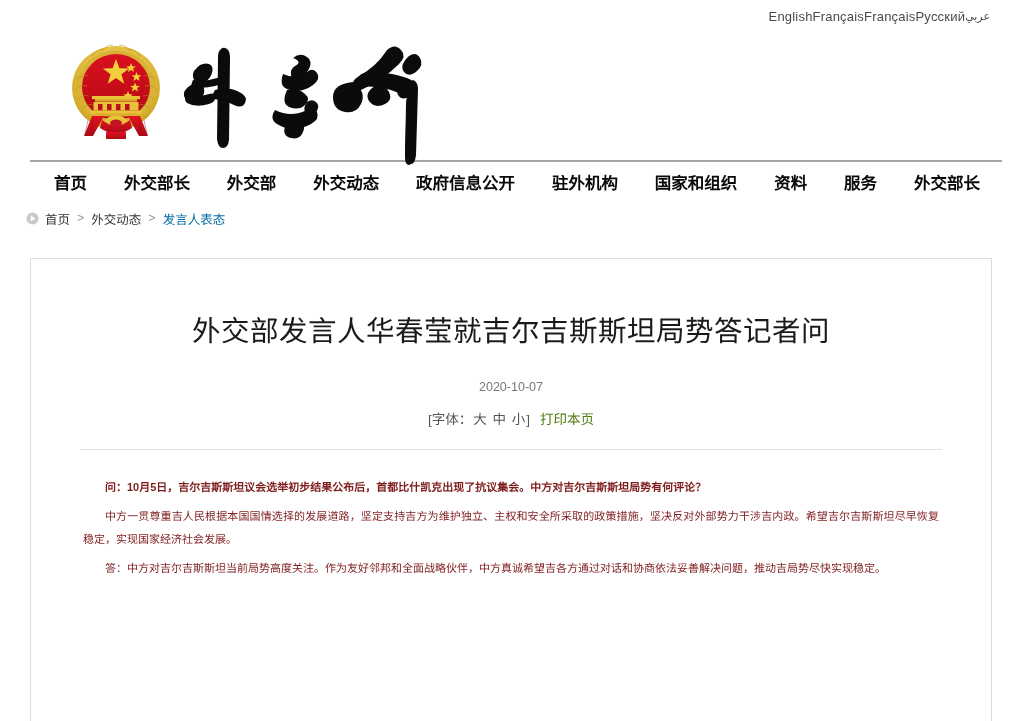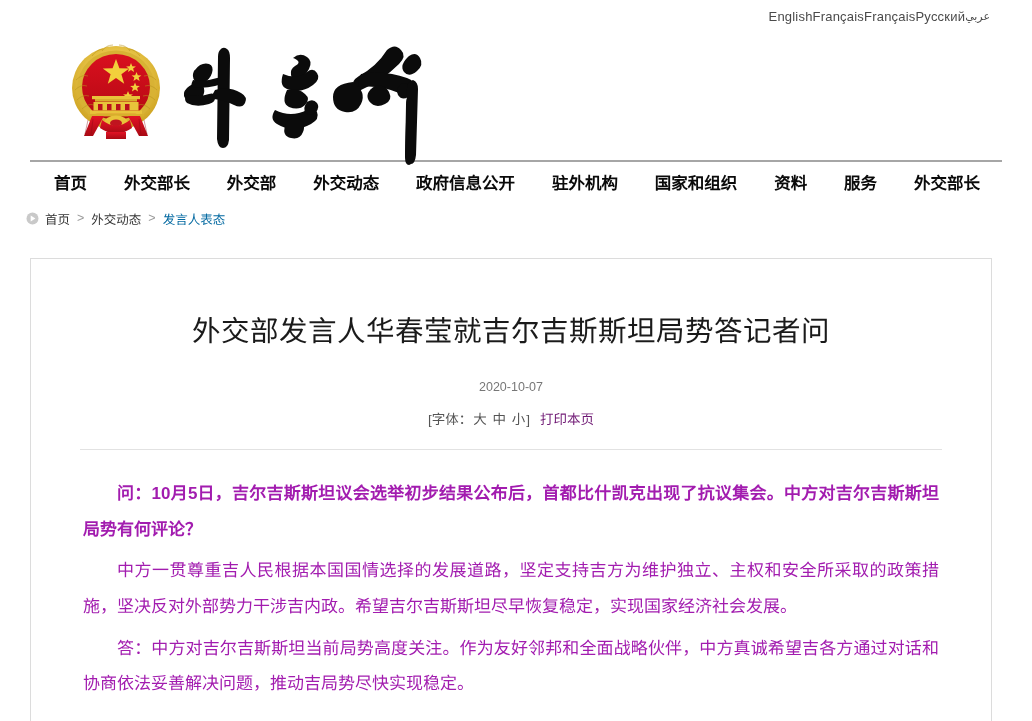--- a/index.html
+++ b/index.html
@@ -132,32 +132,32 @@
     font-size: 13.5px;
     color: #555;
     margin-top: 14px;
     display: flex;
     justify-content: center;
     align-items: center;
     gap: 10px;
   }
   .tools-font { white-space: nowrap; }
   .tools-font .sz { cursor: pointer; color: #555; padding: 0 1px; }
-  .tools-print { cursor: pointer; color: #701a75; }
+  .tools-print { cursor: pointer; color: #4d7c0f; }
 
   .tools-rule {
     margin: 21px 49px 0 49px;
     height: 1px;
     background: #e2e2e2;
   }
 
   .article-body {
     padding: 26px 52px 0 52px;
-    font-size: 17px;
-    color: #a21caf;
+    font-size: 11px;
+    color: #7f1d1d;
     line-height: 2.1;
     text-align: justify;
   }
   .article-body p {
     margin: 0 0 6px 0;
     text-indent: 2em;
   }
   .article-body p.q {
     font-weight: bold;
   }

